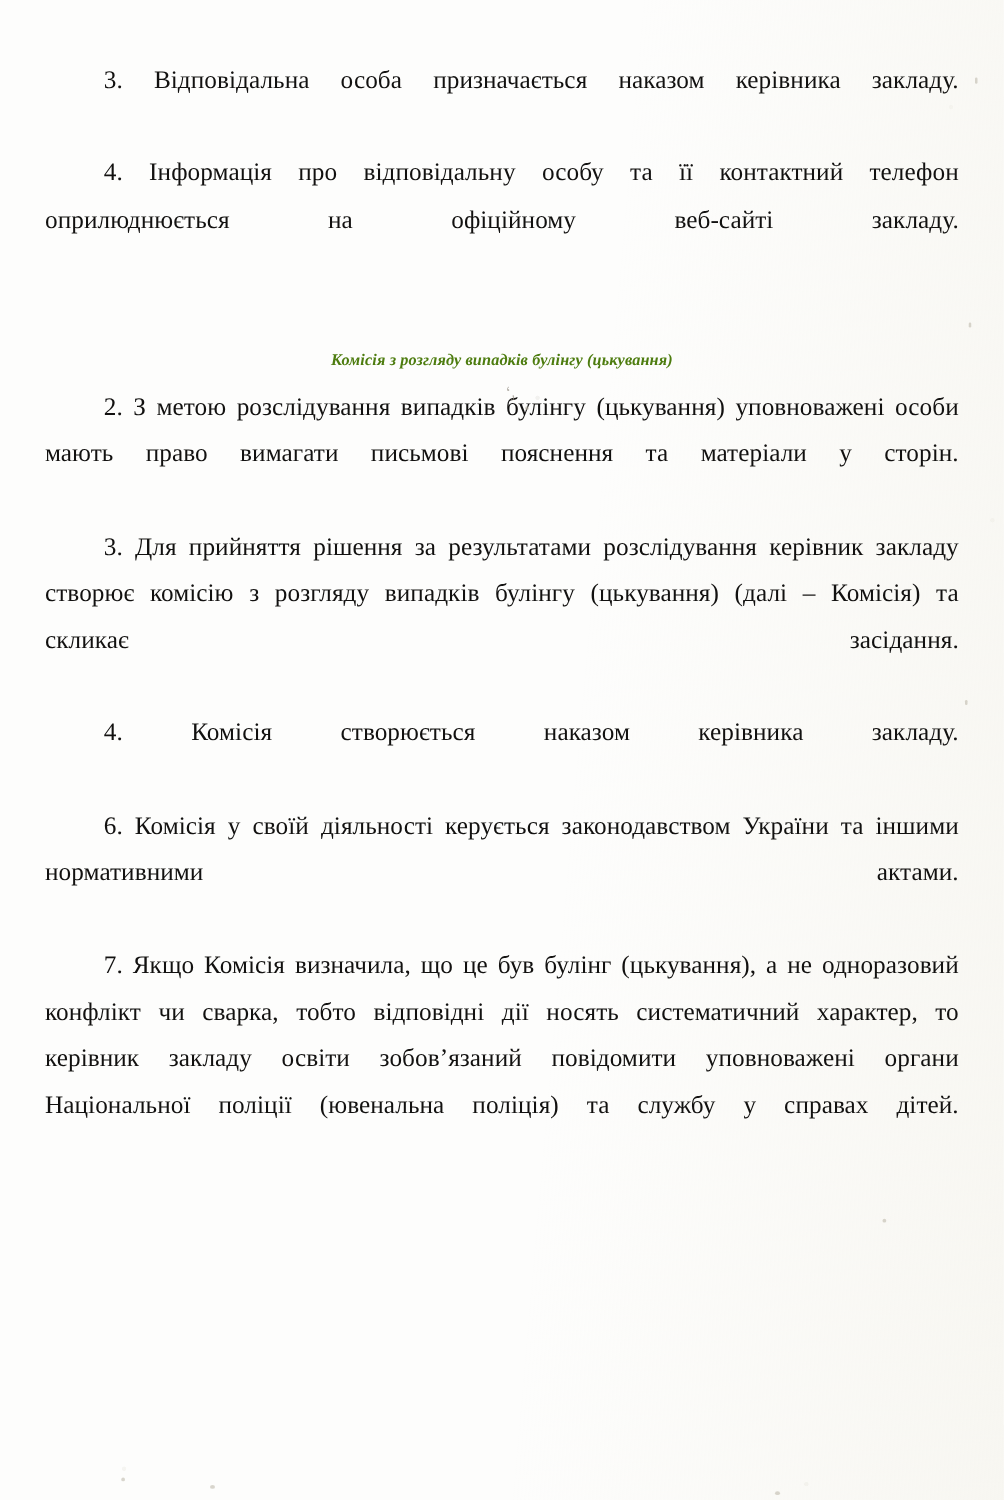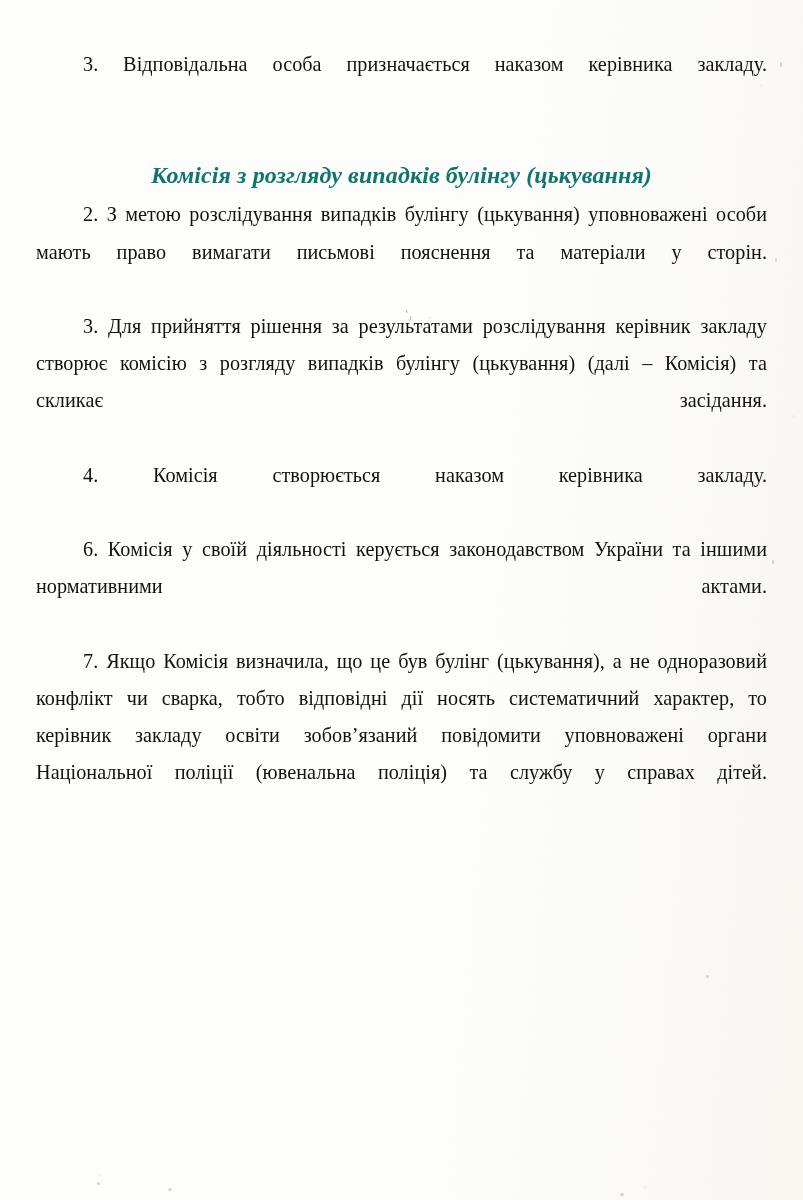--- a/index.html
+++ b/index.html
@@ -62,28 +62,28 @@
 
   
   p.para::after {
     content: "";
     display: inline-block;
     width: 100%;
   }
 
   h2.section-heading {
     margin: 0;
-    font-size: 24px;
+    font-size: 13px;
     line-height: 37px;
     font-weight: bold;
     font-style: italic;
     text-align: center;
     text-indent: 0;
     letter-spacing: 0.1px;
-    color: #0f766e;
+    color: #4d7c0f;
   }
 
   .gap-before-heading { height: 37px; }
   .gap-after-heading  { height: 2px; }
 
   
   .speck {
     position: absolute;
     background: #b9b4a6;
     opacity: 0.55;
@@ -102,20 +102,21 @@
 <body>
 
 <div class="page">
 
   <div class="paper-texture"></div>
 
   <div class="text-column">
 
     <p class="para">3. Відповідальна особа призначається наказом керівника закладу.</p>
 
+    <p class="para">4. Інформація про відповідальну особу та її контактний телефон оприлюднюється на офіційному веб-сайті закладу.</p>
 
     <div class="gap-before-heading"></div>
 
     <h2 class="section-heading">Комісія з розгляду випадків булінгу (цькування)</h2>
 
     <div class="gap-after-heading"></div>
 
 
     <p class="para">2. З метою розслідування випадків булінгу (цькування) уповноважені особи мають право вимагати письмові пояснення та матеріали у сторін.</p>
 

